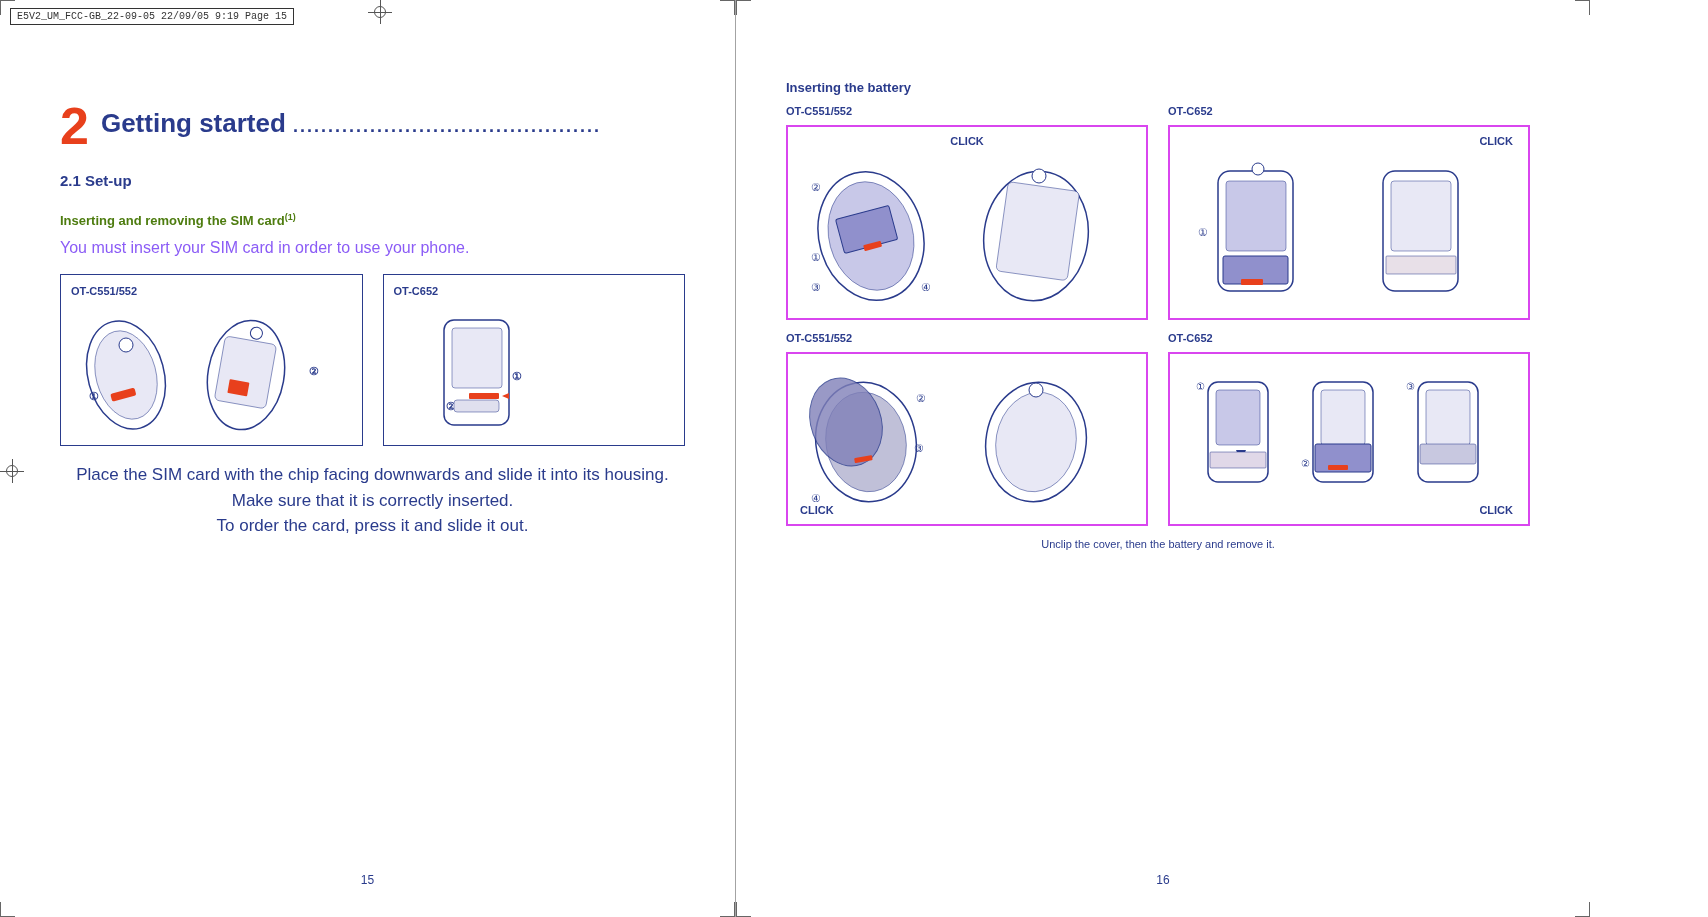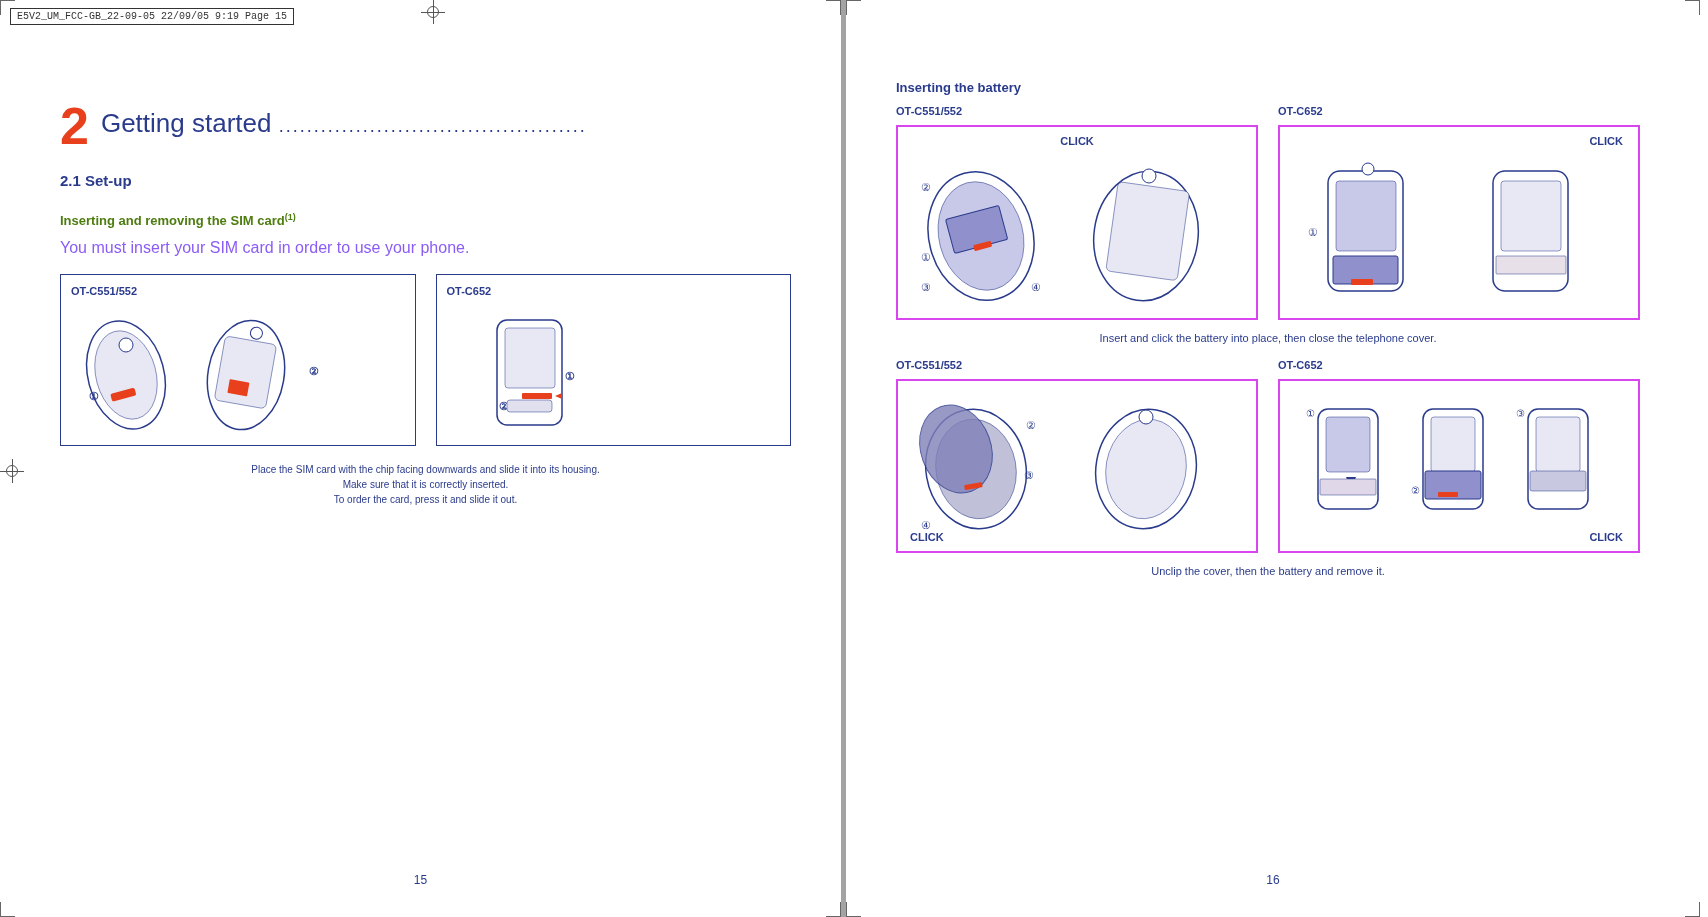--- a/index.html
+++ b/index.html
@@ -16,25 +16,25 @@
     
     .page-container {
       display: flex;
       width: 100%;
       height: 100%;
       position: relative;
     }
 
     
     .left-page {
-      width: 846px;
+      width: 736px;
       height: 100%;
       padding: 30px 50px 30px 60px;
       position: relative;
-      border-right: 5px solid #a3a3a3;
+      border-right: 1px solid #a3a3a3;
     }
 
     
     .right-page {
       width: 854px;
       height: 100%;
       padding: 30px 60px 30px 50px;
       position: relative;
     }
 
@@ -88,21 +88,21 @@
       font-size: 52px;
       font-weight: bold;
       color: #e8401c;
       line-height: 1;
       float: left;
       margin-right: 12px;
       margin-top: 20px;
     }
     .chapter-title {
       font-size: 26px;
-      font-weight: normal;
+      font-weight: bold;
       color: #2a3b8c;
       padding-top: 28px;
       display: block;
     }
     .chapter-dots {
       font-size: 18px;
       color: #2a3b8c;
       letter-spacing: 2px;
     }
     .chapter-header-row {
@@ -156,21 +156,21 @@
     }
 
     
     .phone-illustration {
       width: 100%;
       height: 130px;
       position: relative;
     }
 
     .caption-text {
-      font-size: 10px;
+      font-size: 17px;
       color: #2a3b8c;
       text-align: center;
       line-height: 1.5;
       margin-bottom: 14px;
     }
 
     
     .footnote {
       position: absolute;
       bottom: 60px;
@@ -455,21 +455,20 @@
 
                 <polygon points="63,95 73,95 68,108" fill="#2a3b8c"></polygon>
 
                 <rect x="28" y="95" width="70" height="18" fill="#e8e0e8" stroke="#2a3b8c" stroke-width="0.5" rx="1"></rect>
               </g>
             </svg>
           </div>
         </div>
       </div>
 
-      <div class="caption-center">Insert and click the battery into place, then close the telephone cover.</div>
     </div>
 
     <div class="removing-section">
 
       <div class="right-device-row">
 
         <div style="flex:1;">
           <div class="device-label-right">OT-C551/552</div>
           <div class="right-device-box" style="position:relative;">
             <svg width="340" height="150" viewBox="0 0 340 150">

